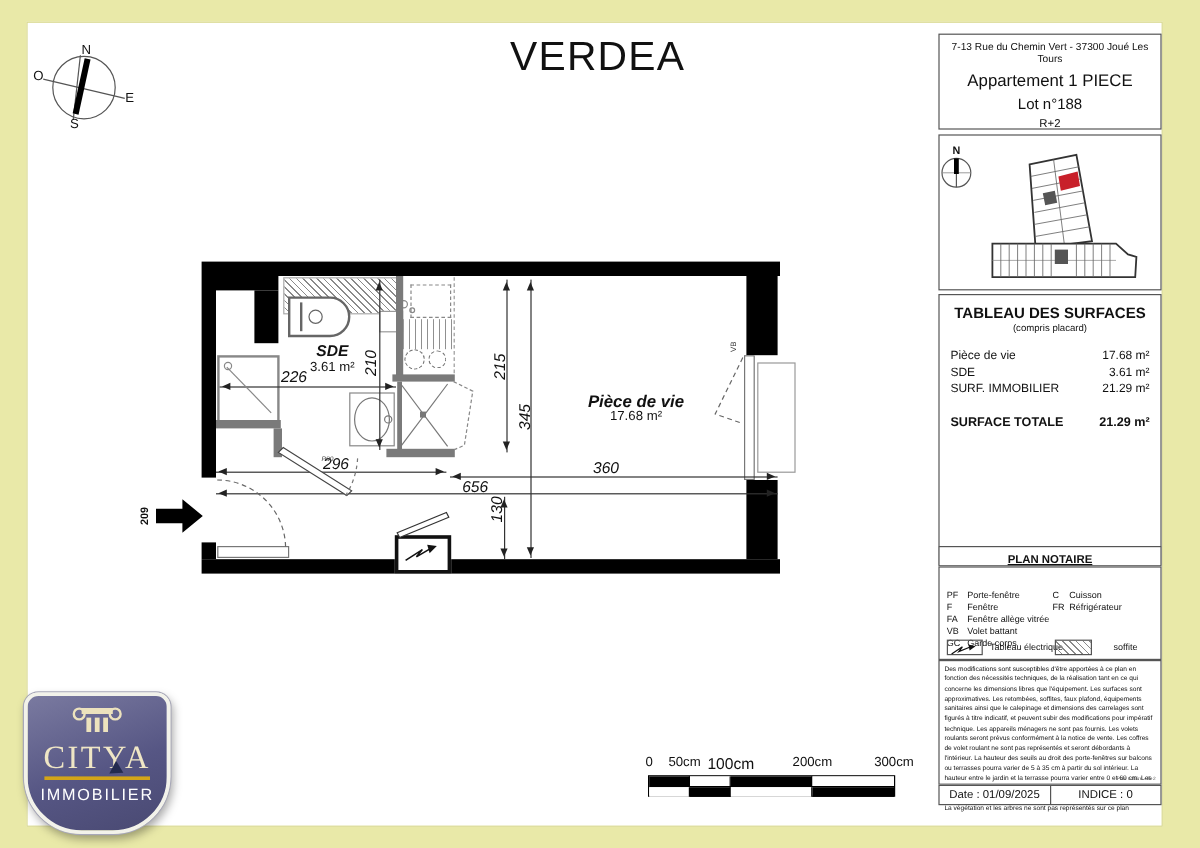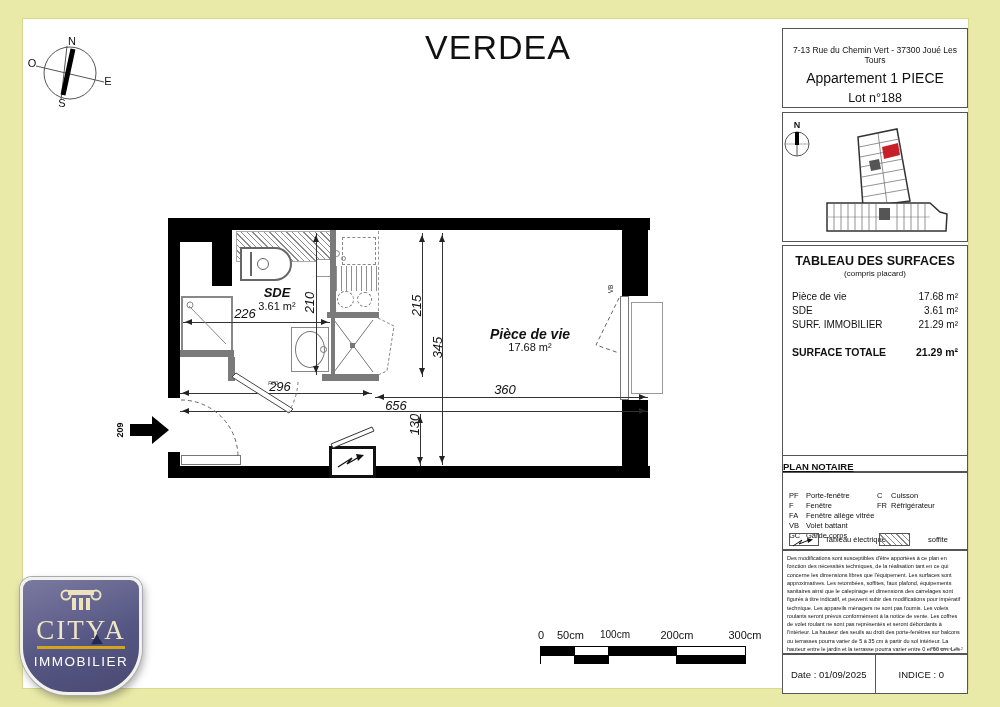--- a/index.html
+++ b/index.html
@@ -98,21 +98,21 @@
   <div class="dlbl rot" style="left:424px;top:340px;width:26px">345</div>
   <div class="dlbl rot" style="left:401px;top:417px;width:26px">130</div>
   <div class="abs" style="left:268px;top:380px;font-size:5.5px;font-style:italic;color:#444">P80</div>
 
   <div class="room-name" style="left:247px;top:285px;width:60px">SDE</div>
   <div class="room-area" style="left:247px;top:300px;width:60px">3.61 m²</div>
   <div class="room-name" style="left:480px;top:326px;width:100px;font-size:14px">Pièce de vie</div>
   <div class="room-area" style="left:480px;top:341px;width:100px">17.68 m²</div>
 
   <div class="rp" style="left:782px;top:28px;width:186px;height:80px;text-align:center">
-    <div style="margin-top:16px;font-size:8.5px">7-13 Rue du Chemin Vert - 37300 Joué Les Tours</div>
+    <div style="margin-top:5px;font-size:8.5px">7-13 Rue du Chemin Vert - 37300 Joué Les Tours</div>
     <div style="margin-top:5px;font-size:14px">Appartement 1 PIECE</div>
     <div style="margin-top:5px;font-size:12.5px">Lot n°188</div>
     <div style="margin-top:4px;font-size:9.5px;font-weight:normal">R+2</div>
   </div>
 
   <div class="rp" style="left:782px;top:112px;width:186px;height:130px"></div>
 
   <div class="rp" style="left:782px;top:245px;width:186px;height:226px">
     <div style="margin-top:8px;text-align:center;font-weight:bold;font-size:12.5px">TABLEAU DES SURFACES</div>
     <div style="margin-top:1px;text-align:center;font-size:8px">(compris placard)</div>
@@ -129,21 +129,21 @@
         <span>SURF. IMMOBILIER</span>
         <span>21.29 m²</span>
       </div>
     </div>
     <div class="srow" style="margin-top:13px;font-weight:bold;font-size:10.5px">
       <span>SURFACE TOTALE</span>
       <span>21.29 m²</span>
     </div>
   </div>
 
-  <div class="rp" style="left:782px;top:455px;width:186px;height:17px;text-align:left">
+  <div class="rp" style="left:782px;top:455px;width:186px;height:17px;text-align:center">
     <span style="font-size:9.5px;font-weight:bold;text-decoration:underline;line-height:16px">PLAN NOTAIRE</span>
   </div>
 
   <div class="rp" style="left:782px;top:472px;width:186px;height:78px">
     <div class="legrow" style="left:6px;top:18px"><span class="ab">PF</span><span>Porte-fenêtre</span></div>
     <div class="legrow" style="left:6px;top:28px"><span class="ab">F</span><span>Fenêtre</span></div>
     <div class="legrow" style="left:6px;top:38px"><span class="ab">FA</span><span>Fenêtre allège vitrée</span></div>
     <div class="legrow" style="left:6px;top:48px"><span class="ab">VB</span><span>Volet battant</span></div>
     <div class="legrow" style="left:6px;top:58px"><span class="ab">GC</span><span>Garde corps</span></div>
     <div class="legrow" style="left:94px;top:18px"><span class="ab" style="width:14px">C</span><span>Cuisson</span></div>
@@ -158,28 +158,28 @@
     <div class="abs hatch" style="left:96px;top:60px;width:31px;height:13px;border:1px solid #555"></div>
     <div class="legrow" style="left:145px;top:62px">soffite</div>
   </div>
 
   <div class="rp" style="left:782px;top:550px;width:186px;height:104px">
     <div style="padding:3px 4px 0 4px;font-size:5.5px;line-height:1.5;text-align:left">Des modifications sont susceptibles d'être apportées à ce plan en fonction des nécessités techniques, de la réalisation tant en ce qui concerne les dimensions libres que l'équipement. Les surfaces sont approximatives. Les retombées, soffites, faux plafond, équipements sanitaires ainsi que le calepinage et dimensions des carrelages sont figurés à titre indicatif, et peuvent subir des modifications pour impératif technique. Les appareils ménagers ne sont pas fournis. Les volets roulants seront prévus conformément à la notice de vente. Les coffres de volet roulant ne sont pas représentés et seront débordants à l'intérieur. La hauteur des seuils au droit des porte-fenêtres sur balcons ou terrasses pourra varier de 5 à 35 cm à partir du sol intérieur. La hauteur entre le jardin et la terrasse pourra varier entre 0 et 60 cm. Les jardins ne seront pas nécessairement plats et pourront comporter des talus et des pentes.</div>
     <div style="padding:0 4px;font-size:5.5px;line-height:1.5">La végétation et les arbres ne sont pas représentés sur ce plan</div>
     <div class="abs" style="right:4px;bottom:2px;font-size:4px;color:#555">Plan notaire - R+2</div>
   </div>
 
-  <div class="rp" style="left:782px;top:654px;width:186px;height:40px;display:flex">
+  <div class="rp" style="left:782px;top:654px;width:186px;height:17px;display:flex">
     <div style="flex:1;border-right:1px solid #555;display:flex;align-items:center;justify-content:center;font-size:9.5px">Date : 01/09/2025</div>
     <div style="flex:1;display:flex;align-items:center;justify-content:center;font-size:9.5px">INDICE : 0</div>
   </div>
 
   <div class="abs" style="left:527px;top:629px;width:28px;text-align:center;font-size:11px">0</div>
   <div class="abs" style="left:557px;top:629px;width:36px;font-size:11px">50cm</div>
-  <div class="abs" style="left:588px;top:629px;width:42px;text-align:right;font-size:10px">100cm</div>
+  <div class="abs" style="left:588px;top:629px;width:42px;text-align:center;font-size:13px">100cm</div>
   <div class="abs" style="left:656px;top:629px;width:42px;text-align:center;font-size:11px">200cm</div>
   <div class="abs" style="left:724px;top:629px;width:42px;text-align:center;font-size:11px">300cm</div>
   <div class="abs" style="left:540px;top:646px;width:206px;height:18px;border:1px solid #000;background:#fff">
     <div style="display:flex;height:8px">
       <div class="seg" style="width:34px;background:#000"></div>
       <div class="seg" style="width:34px;background:#fff"></div>
       <div class="seg" style="width:68px;background:#000"></div>
       <div class="seg" style="width:68px;background:#fff;border-right:none"></div>
     </div>
     <div style="display:flex;height:8px;border-top:1px solid #000">

